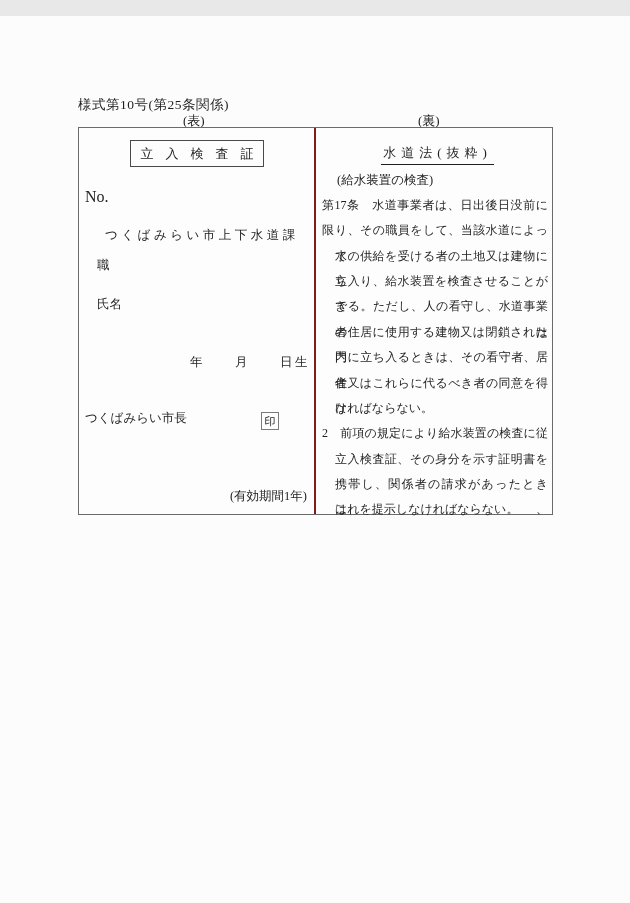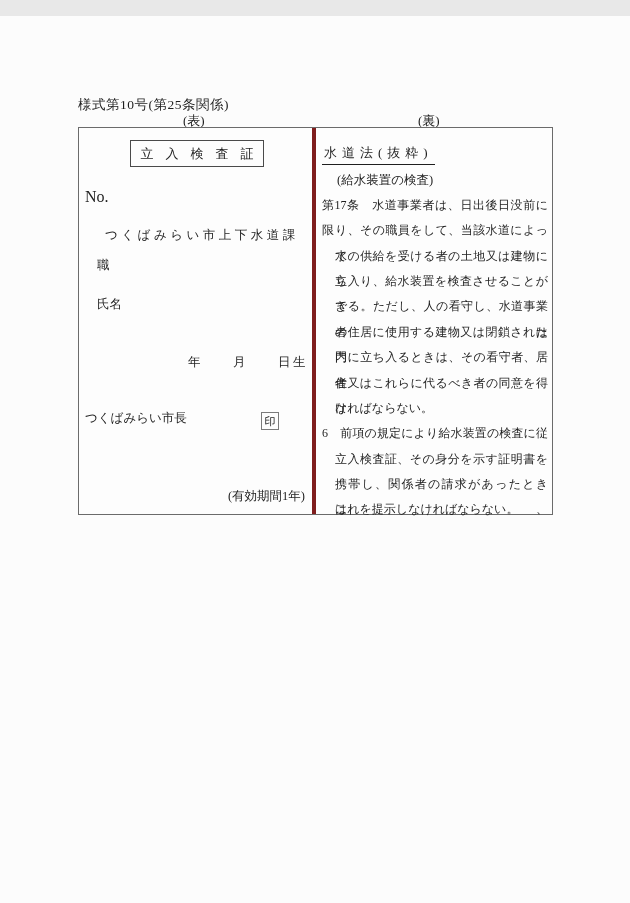--- a/index.html
+++ b/index.html
@@ -32,21 +32,21 @@
 
   .cert-card {
     position: absolute;
     left: 78px; top: 111px;
     width: 475px; height: 388px;
     border: 1px solid #6b6b6b;
     background: #fdfdfd;
     display: flex;
   }
   .panel { position: relative; height: 100%; }
-  .panel.front-panel { width: 237px; border-right: 4px solid #7f1d1d; }
+  .panel.front-panel { width: 237px; border-right: 2px solid #7f1d1d; }
   .panel.back-panel  { flex: 1; }
 
   
   .title-box {
     position: absolute;
     left: 51px; top: 12px;
     width: 134px; height: 27px;
     border: 1px solid #4a4a4a;
     display: flex; align-items: center; justify-content: center;
     font-size: 13px;
@@ -71,21 +71,21 @@
     display: flex; align-items: center; justify-content: center;
     font-size: 11px;
   }
 
   
   .law-wrap {
     position: absolute;
     left: 6px; right: 4px; top: 14px;
   }
   .law-row { height: 25.4px; display: flex; align-items: center; }
-  .law-title-row { }
+  .law-title-row { justify-content: center; }
   .law-title {
     font-size: 13px;
     letter-spacing: 5px;
     border-bottom: 1px solid #1f1f1f;
     padding: 0 2px 2px 2px;
     margin-right: -5px;
     white-space: pre;
   }
   .section-heading { padding-left: 15px; font-size: 12.5px; white-space: pre; }
 
@@ -151,21 +151,21 @@
 
         <div class="law-line">第17条　水道事業者は、日出後日没前に限</div>
         <div class="law-line cont">り、その職員をして、当該水道によって</div>
         <div class="law-line cont">水の供給を受ける者の土地又は建物に立</div>
         <div class="law-line cont">ち入り、給水装置を検査させることがで</div>
         <div class="law-line cont">きる。ただし、人の看守し、水道事業者は</div>
         <div class="law-line cont">の住居に使用する建物又は閉鎖された門</div>
         <div class="law-line cont">内に立ち入るときは、その看守者、居住</div>
         <div class="law-line cont">者又はこれらに代るべき者の同意を得な</div>
         <div class="law-line cont end">ければならない。</div>
-        <div class="law-line">6　前項の規定により給水装置の検査に従</div>
+        <div class="law-line">2　前項の規定により給水装置の検査に従</div>
         <div class="law-line cont">立入検査証、その身分を示す証明書を</div>
         <div class="law-line cont">携帯し、関係者の請求があったときは、</div>
         <div class="law-line cont end">これを提示しなければならない。</div>
 
       </div>
     </div>
 
   </div>
 </div>
 

